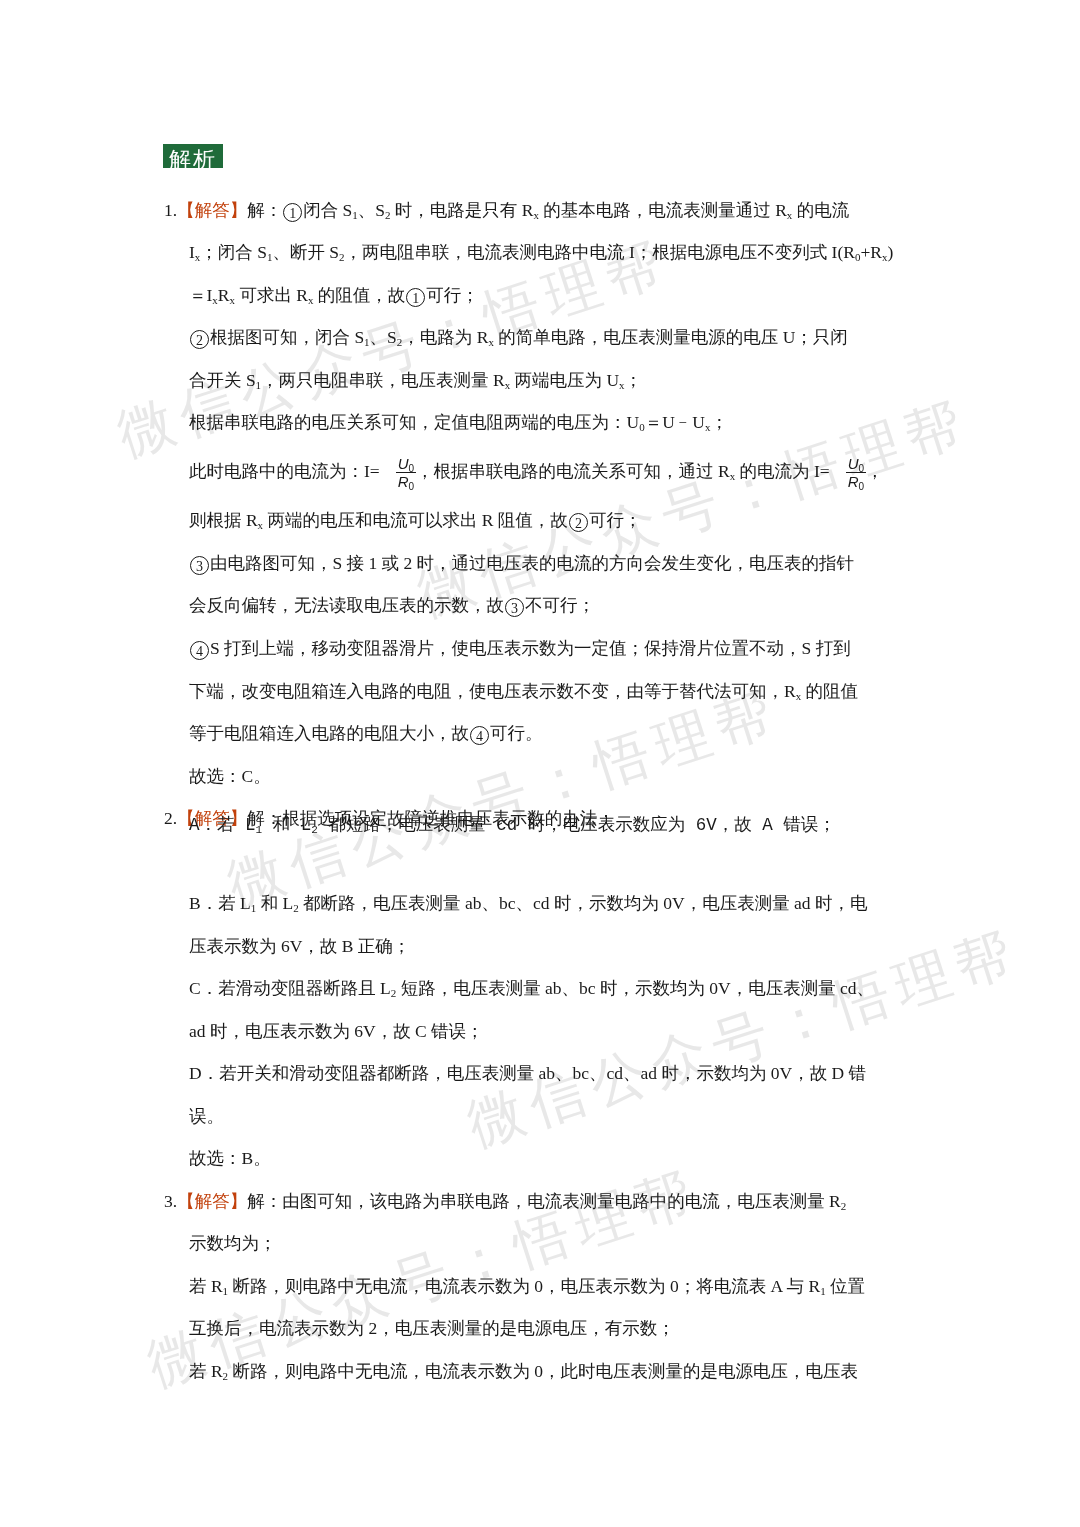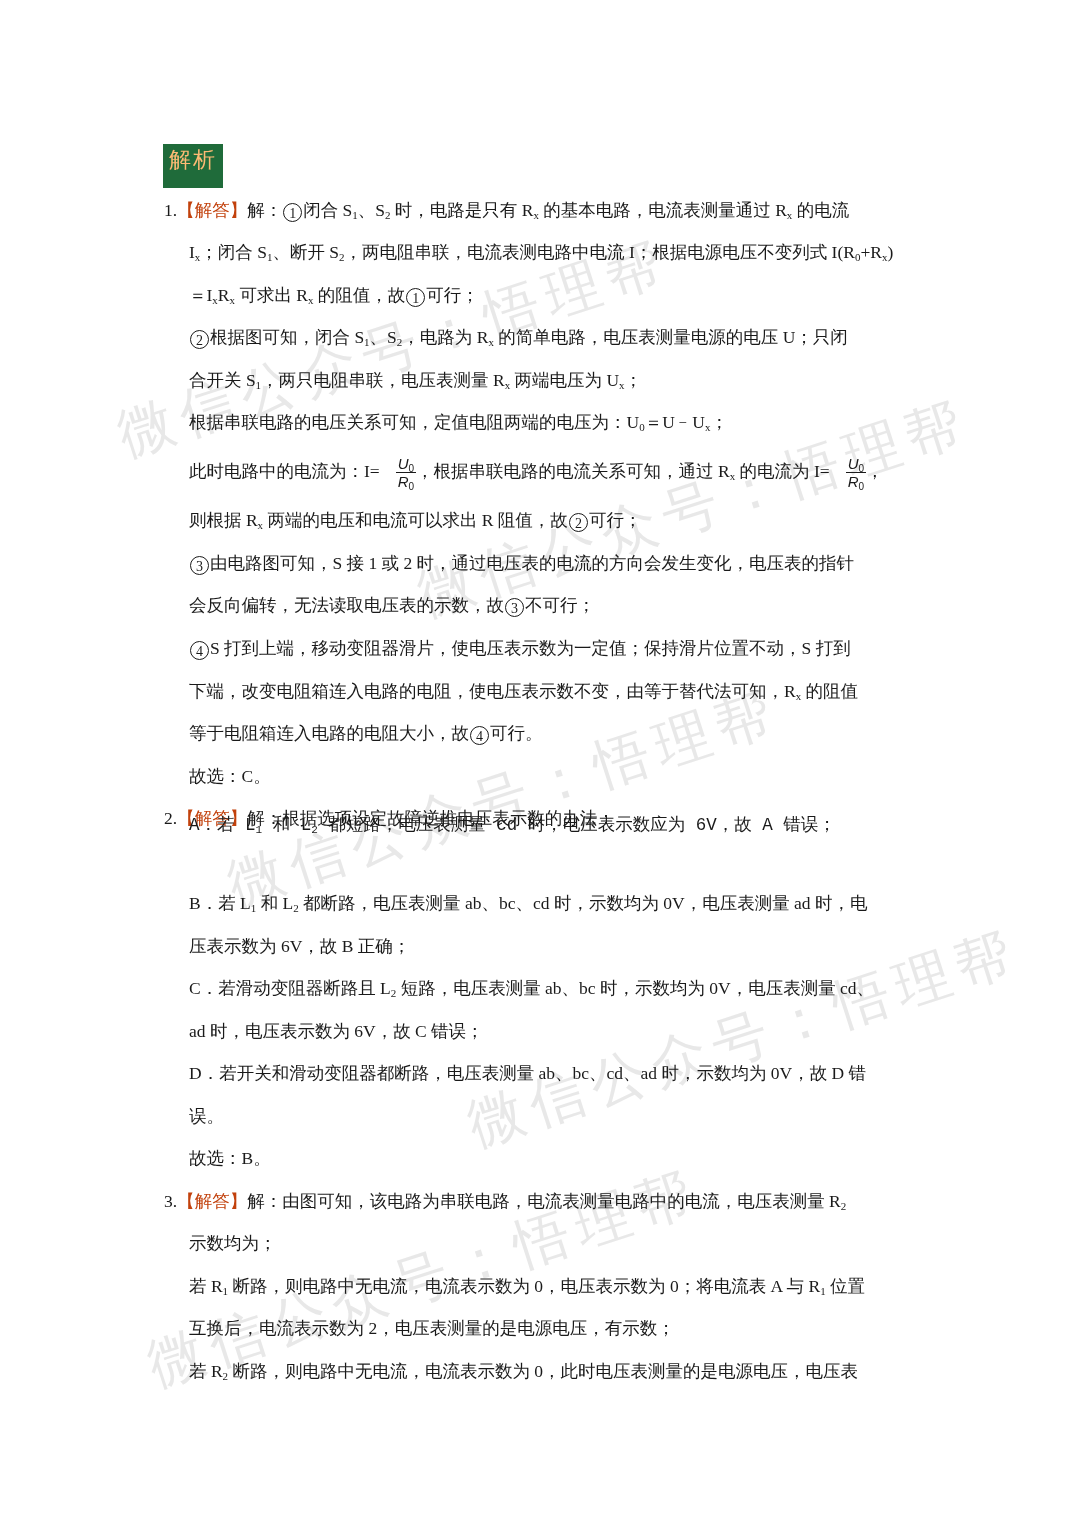--- a/index.html
+++ b/index.html
@@ -2,22 +2,22 @@
 <html><head>
 <meta charset="utf-8">
 <style>
   html, body { margin: 0; padding: 0; }
   body {
     width: 1080px; height: 1527px; background: #ffffff; position: relative; overflow: hidden;
     font-family: "Liberation Serif", "DejaVu Serif", serif; color: #1a1a1a;
   }
   .page { position: absolute; left: 0; top: 0; width: 1080px; height: 1527px; }
   .section-tag {
-    position: absolute; left: 163px; top: 144px; height: 44px; padding: 0 6px;
-    background: #1f6b3a; color: #fdba74; font-size: 22px; line-height: 32px; letter-spacing: 2px;
+    position: absolute; left: 163px; top: 144px; height: 24px; padding: 0 6px;
+    background: #1f6b3a; color: #ffffff; font-size: 22px; line-height: 32px; letter-spacing: 2px;
   }
   .line {
     position: absolute; left: 189px; font-size: 17.5px; white-space: nowrap; line-height: 24px;
   }
   .num { position: absolute; left: 164px; font-size: 17.5px; line-height: 24px; }
   .tag { color: #c2410c; }
   sub { font-size: 11px; vertical-align: -3px; line-height: 0; }
   .circ {
     display: inline-block; width: 19px; height: 19px; border: 1.3px solid #1a1a1a; border-radius: 50%;
     text-align: center; line-height: 19px; font-size: 14px; margin: 0 1px; vertical-align: -2px; box-sizing: border-box;

